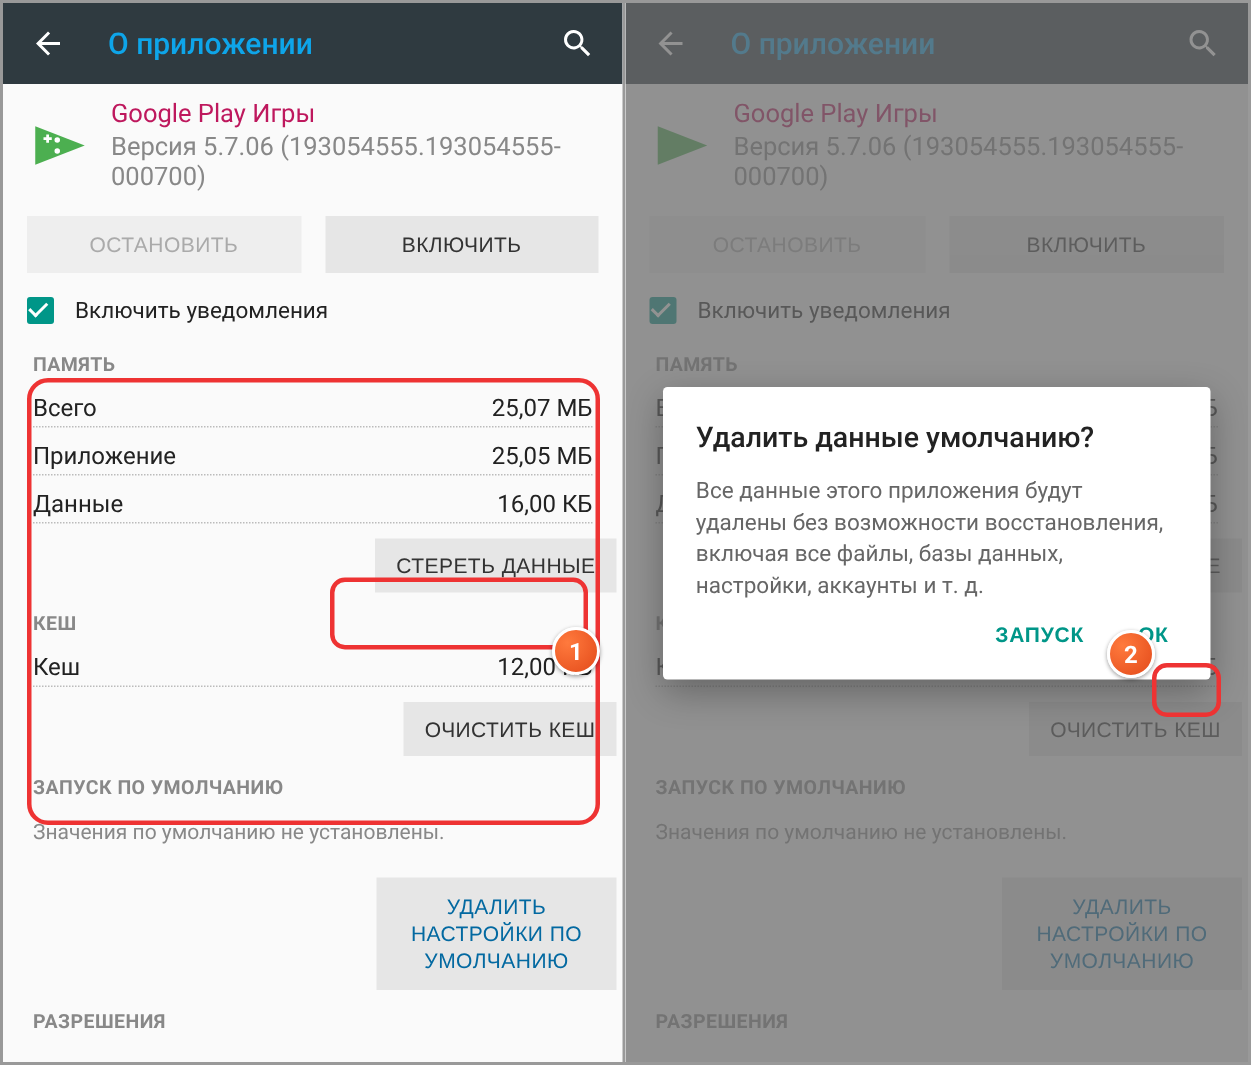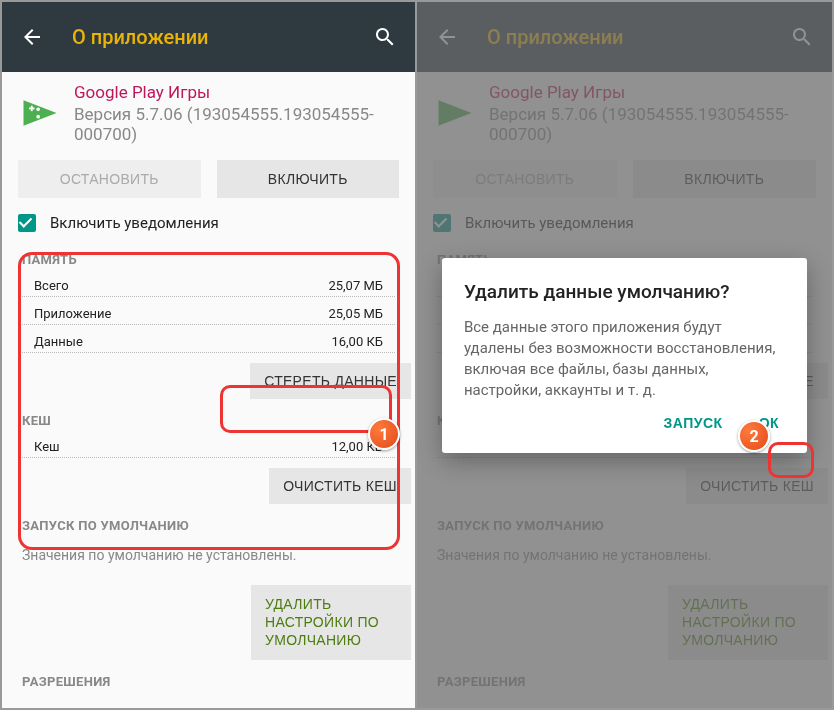--- a/index.html
+++ b/index.html
@@ -1,41 +1,41 @@
 <!DOCTYPE html>
 <html><head>
 <meta charset="utf-8">
 <style>
 * { box-sizing: border-box; margin: 0; padding: 0; }
 body { font-family: Roboto, Arial, sans-serif; background: #fff; width: 834px; height: 710px; display: flex; border: 2px solid #999; }
 .screen { width: 50%; height: 100%; position: relative; background: #fafafa; overflow: hidden; }
 .screen.left { border-right: 2px solid #999; }
-.appbar { background: #2f3a40; color: #eab308; height: 70px; display: flex; align-items: center; padding: 0 18px; }
+.appbar { background: #2f3a40; color: #0ea5e9; height: 54px; display: flex; align-items: center; padding: 0 18px; }
 .appbar .back { width: 24px; height: 24px; margin-right: 28px; }
 .appbar .title { font-size: 20px; font-weight: 500; flex: 1; }
 .appbar .search { width: 24px; height: 24px; }
 .content { padding: 0; }
 .approw { display: flex; align-items: center; padding: 10px 16px 8px; }
 .appicon { width: 44px; height: 44px; margin-right: 12px; position: relative; }
 .appicon svg { width: 44px; height: 44px; }
 .appname { font-size: 17px; color: #be185d; }
 .appver { font-size: 17px; color: #888; margin-top: 2px; }
 .btnrow { display: flex; gap: 16px; padding: 8px 16px 10px; }
 .btn { flex: 1; height: 38px; background: #e6e6e6; border: none; color: #333; font-size: 14px; font-weight: 500; display: flex; align-items: center; justify-content: center; letter-spacing: .3px; }
 .btn.disabled { color: #aaa; background: #eee; }
 .chkrow { display: flex; align-items: center; padding: 6px 16px 14px; font-size: 15px; color: #222; }
 .chkbox { width: 18px; height: 18px; background: #009688; margin-right: 14px; position: relative; border-radius: 2px; }
 .chkbox::after { content: ""; position: absolute; left: 4px; top: 1px; width: 5px; height: 10px; border: solid #fff; border-width: 0 2px 2px 0; transform: rotate(45deg); }
 .section-label { font-size: 13px; color: #888; padding: 6px 20px 2px; font-weight: 700; letter-spacing: .3px; }
 .kvlist { padding: 0 20px; }
-.kv { display: flex; justify-content: space-between; padding: 9px 12px 4px; position: relative; color: #222; font-size: 13px; }
+.kv { display: flex; justify-content: space-between; padding: 9px 0 4px; position: relative; color: #222; font-size: 16px; }
 .kv::after { content: ""; position: absolute; left: 0; right: 0; bottom: 0; border-bottom: 1px dotted #bbb; }
 .actionrow { display: flex; justify-content: flex-end; padding: 10px 4px 8px; }
 .actbtn { background: #e6e6e6; border: none; padding: 10px 14px; font-size: 14px; font-weight: 500; color: #333; letter-spacing: .3px; }
-.actbtn.disabled { color: #4d7c0f; text-align: left; line-height: 1.3; }
+.actbtn.disabled { color: #0369a1; text-align: center; line-height: 1.3; }
 .defaults-text { font-size: 14px; color: #888; padding: 12px 20px; }
 .highlight-box { border: 3px solid #e33; border-radius: 14px; position: absolute; pointer-events: none; }
 .highlight-btn { border: 3px solid #e33; border-radius: 10px; position: absolute; pointer-events: none; }
 .badge { position: absolute; width: 32px; height: 32px; border-radius: 50%; background: radial-gradient(circle at 30% 30%, #ff7a3d, #e34a1a); color: #fff; font-weight: bold; font-size: 16px; display: flex; align-items: center; justify-content: center; border: 2px solid #fff; box-shadow: 0 1px 3px rgba(0,0,0,.4); }
 .overlay { position: absolute; inset: 0; background: rgba(0,0,0,.42); display: flex; align-items: center; justify-content: center; }
 .dialog { background: #fff; width: 88%; border-radius: 3px; padding: 22px 22px 14px; box-shadow: 0 8px 24px rgba(0,0,0,.3); }
 .dlg-title { font-size: 19px; font-weight: 500; color: #222; margin-bottom: 14px; }
 .dlg-body { font-size: 15px; color: #666; line-height: 1.4; margin-bottom: 6px; }
 .dlg-actions { display: flex; justify-content: flex-end; gap: 24px; }
 .dlg-btn { background: none; border: none; color: #009688; font-size: 14px; font-weight: 600; letter-spacing: .5px; padding: 8px 6px; }

